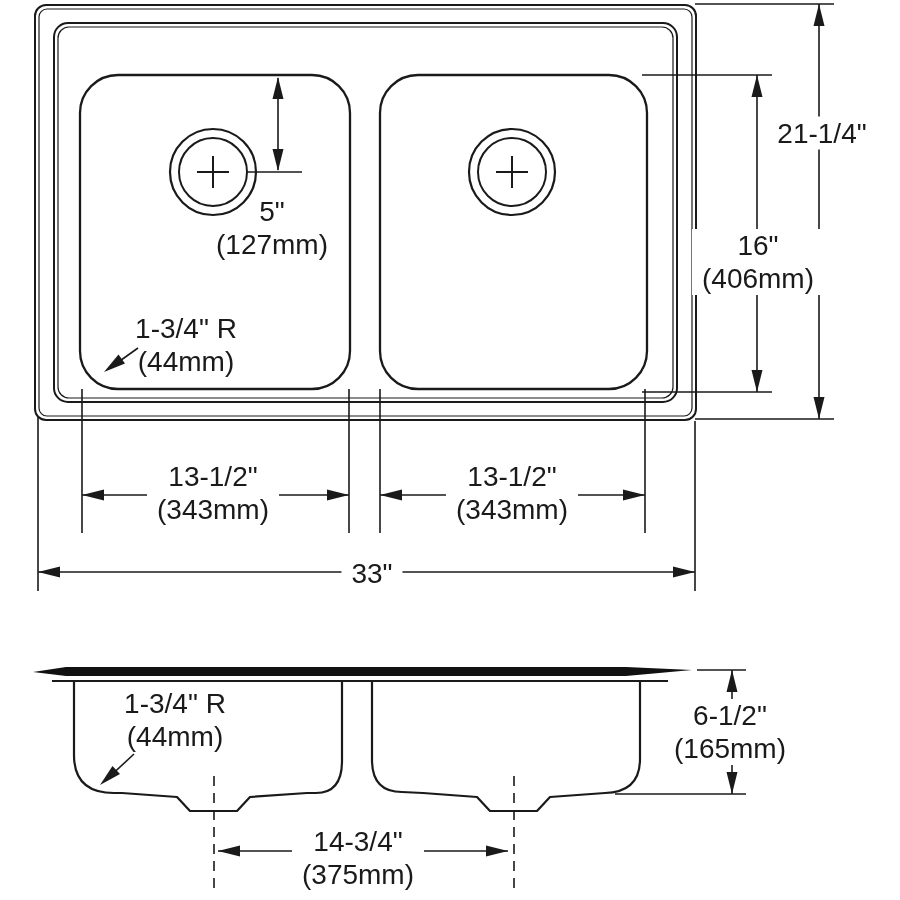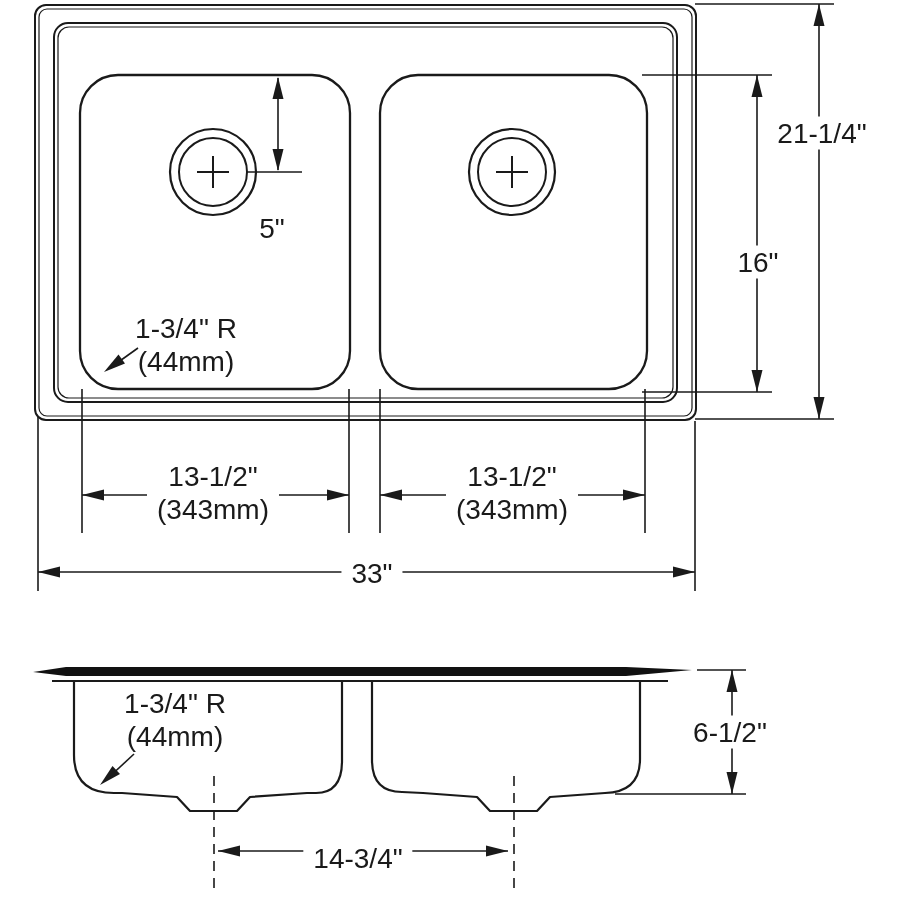--- a/index.html
+++ b/index.html
@@ -105,33 +105,35 @@
       <polygon points="218,851 240,845.5 240,856.5"></polygon>
       <polygon points="508,851 486,845.5 486,856.5"></polygon>
       <polygon points="732,670 726.5,692 737.5,692"></polygon>
       <polygon points="732,794 726.5,772 737.5,772"></polygon>
     </g>
   </g>
 </svg>
 
 <div class="dim-label" style="left:272px;top:228px;">
   <div>5"</div>
+  <div>(127mm)</div>
 </div>
 
 <div class="dim-label" style="left:186px;top:345px;">
   <div>1-3/4" R</div>
   <div>(44mm)</div>
 </div>
 
 <div class="dim-label masked" style="left:822px;top:133px;">
   <div>21-1/4"</div>
 </div>
 
 <div class="dim-label masked" style="left:758px;top:262px;">
   <div>16"</div>
+  <div>(406mm)</div>
 </div>
 
 <div class="dim-label masked" style="left:213px;top:493px;">
   <div>13-1/2"</div>
   <div>(343mm)</div>
 </div>
 
 <div class="dim-label masked" style="left:512px;top:493px;">
   <div>13-1/2"</div>
   <div>(343mm)</div>
@@ -141,19 +143,21 @@
   <div>33"</div>
 </div>
 
 <div class="dim-label" style="left:175px;top:720px;">
   <div>1-3/4" R</div>
   <div>(44mm)</div>
 </div>
 
 <div class="dim-label masked" style="left:358px;top:858px;">
   <div>14-3/4"</div>
+  <div>(375mm)</div>
 </div>
 
 <div class="dim-label masked" style="left:730px;top:732px;">
   <div>6-1/2"</div>
+  <div>(165mm)</div>
 </div>
 
 </div>
 
 </body></html>

